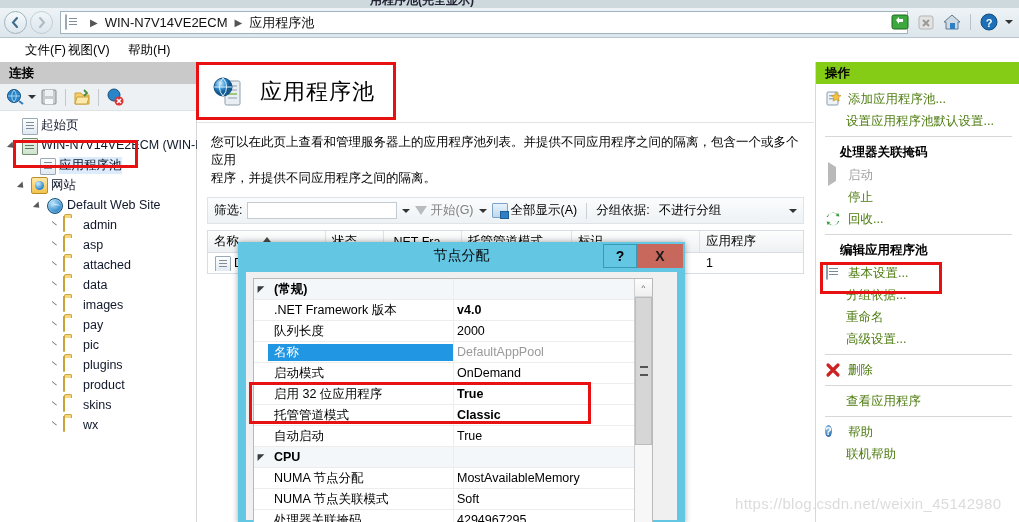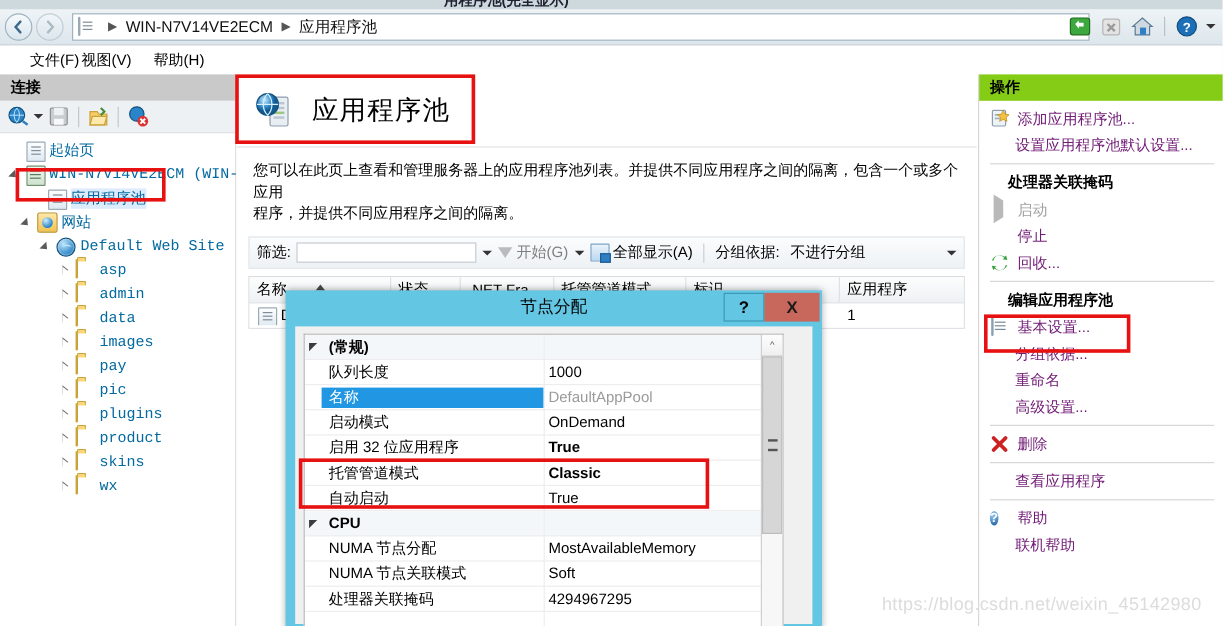--- a/index.html
+++ b/index.html
@@ -68,21 +68,21 @@
     border-left:5px solid #5a5a5a;border-top:4px solid transparent;
     border-bottom:4px solid transparent;transform:rotate(45deg);transform-origin:50% 50%;}
   .exp.closed:after{content:"";position:absolute;left:2px;top:1px;width:0;height:0;
     border-left:5px solid transparent;border-top:4.5px solid transparent;
     border-bottom:4.5px solid transparent;box-sizing:border-box;
     border-left:5px solid #6e6e6e;}
   .exp.closed:before{content:"";position:absolute;left:2px;top:2px;width:0;height:0;
     border-left:5px solid #fff;border-top:4px solid transparent;border-bottom:4px solid transparent;
     z-index:1;}
   .tico{width:16px;height:16px;margin-right:4px;flex:0 0 auto;position:relative;}
-  .tlabel{color:#0369a1;font-family:Liberation Mono, monospace;}
+  .tlabel{color:#0f172a;}
   .sel .tlabel{background:#dcecfd;}
 
   
   .folder{width:15px;height:12px;background:linear-gradient(#fde9ae,#f6cd66);
     border:1px solid #c9a23a;border-radius:1px 2px 2px 2px;position:relative;
     margin-top:2px;}
   .folder:before{content:"";position:absolute;left:0;top:-3px;width:6px;height:3px;
     background:#f8d87d;border:1px solid #c9a23a;border-bottom:none;border-radius:2px 2px 0 0;}
 
   
@@ -142,21 +142,21 @@
     border-left:4px solid transparent;border-right:4px solid transparent;
     border-bottom:5px solid #4a4a4a;}
   .trow{display:flex;height:20px;font-size:12.5px;align-items:center;background:#fff;}
   .td{display:flex;align-items:center;padding-left:6px;box-sizing:border-box;
     overflow:hidden;white-space:nowrap;}
 
   
   .actions{padding:4px 0 0 0;}
   .arow{display:flex;align-items:center;height:22px;padding-left:9px;gap:7px;
     font-size:12.5px;white-space:nowrap;}
-  .arow .alink{color:#701a75;}
+  .arow .alink{color:#4d7c0f;}
   .arow.disabled .alink{color:#a0a0a0;}
   .arow.group{font-weight:bold;color:#000;padding-left:24px;height:23px;}
   .asep{height:1px;background:#d7d7d7;margin:4px 8px 4px 9px;}
   .aic{width:16px;height:16px;flex:0 0 auto;position:relative;}
   .playtri{width:0;height:0;border-left:8px solid #b9b9b9;border-top:5px solid transparent;
     border-bottom:5px solid transparent;margin-left:3px;margin-top:3px;}
   .stopsq{width:11px;height:11px;background:#3a3a3a;margin:3px;border-radius:1px;}
   .helpcir{width:15px;height:15px;border-radius:50%;
     background:radial-gradient(circle at 35% 30%,#8ec6ef,#19579c);
     color:#fff;font-size:11px;font-weight:bold;text-align:center;line-height:15px;}
@@ -347,26 +347,31 @@
         <span class="exp open"></span>
         <span class="tico">
           <span class="globe" style="position:absolute;left:0;top:1px"></span>
         </span>
         <span class="tlabel">Default Web Site</span>
       </div>
 
       <div class="tnode" style="padding-left:46px">
           <span class="exp closed"></span>
           <span class="tico"><span class="folder"></span></span>
+          <span class="tlabel">admin</span>
+        </div>
+      <div class="tnode" style="padding-left:46px">
+          <span class="exp closed"></span>
+          <span class="tico"><span class="folder"></span></span>
           <span class="tlabel">asp</span>
         </div>
       <div class="tnode" style="padding-left:46px">
           <span class="exp closed"></span>
           <span class="tico"><span class="folder"></span></span>
-          <span class="tlabel">admin</span>
+          <span class="tlabel">attached</span>
         </div>
       <div class="tnode" style="padding-left:46px">
           <span class="exp closed"></span>
           <span class="tico"><span class="folder"></span></span>
           <span class="tlabel">data</span>
         </div>
       <div class="tnode" style="padding-left:46px">
           <span class="exp closed"></span>
           <span class="tico"><span class="folder"></span></span>
           <span class="tlabel">images</span>
@@ -591,22 +596,27 @@
       <div class="grid">
         <div class="gdivline"></div>
 
         <div class="grow cat">
           <span class="gexp">◤</span>
           <span class="gname">(常规)</span>
         </div>
 
         <div class="grow">
           <span class="gexp"></span>
+          <span class="gname">.NET Framework 版本</span>
+          <span class="gval bold">v4.0</span>
+        </div>
+        <div class="grow">
+          <span class="gexp"></span>
           <span class="gname">队列长度</span>
-          <span class="gval">1000</span>
+          <span class="gval">2000</span>
         </div>
         <div class="grow sel">
           <span class="gexp"></span>
           <span class="gname">名称</span>
           <span class="gval">DefaultAppPool</span>
         </div>
         <div class="grow">
           <span class="gexp"></span>
           <span class="gname">启动模式</span>
           <span class="gval">OnDemand</span>

